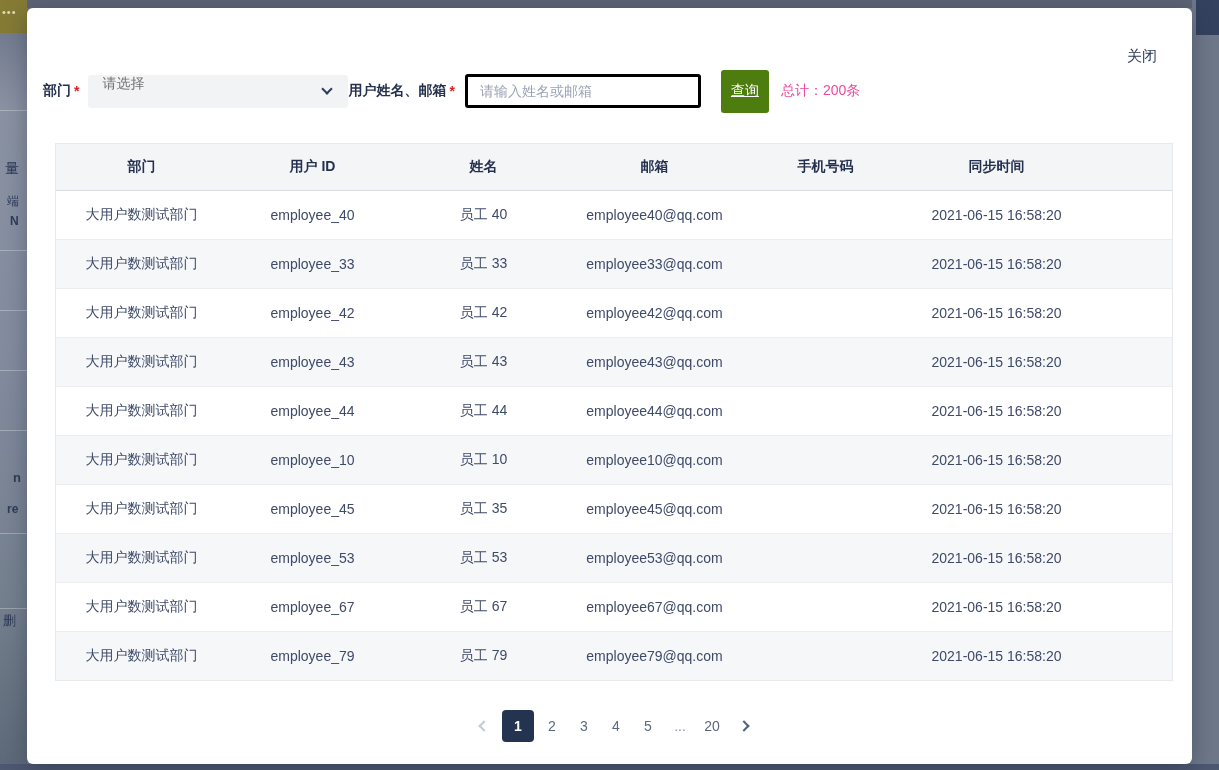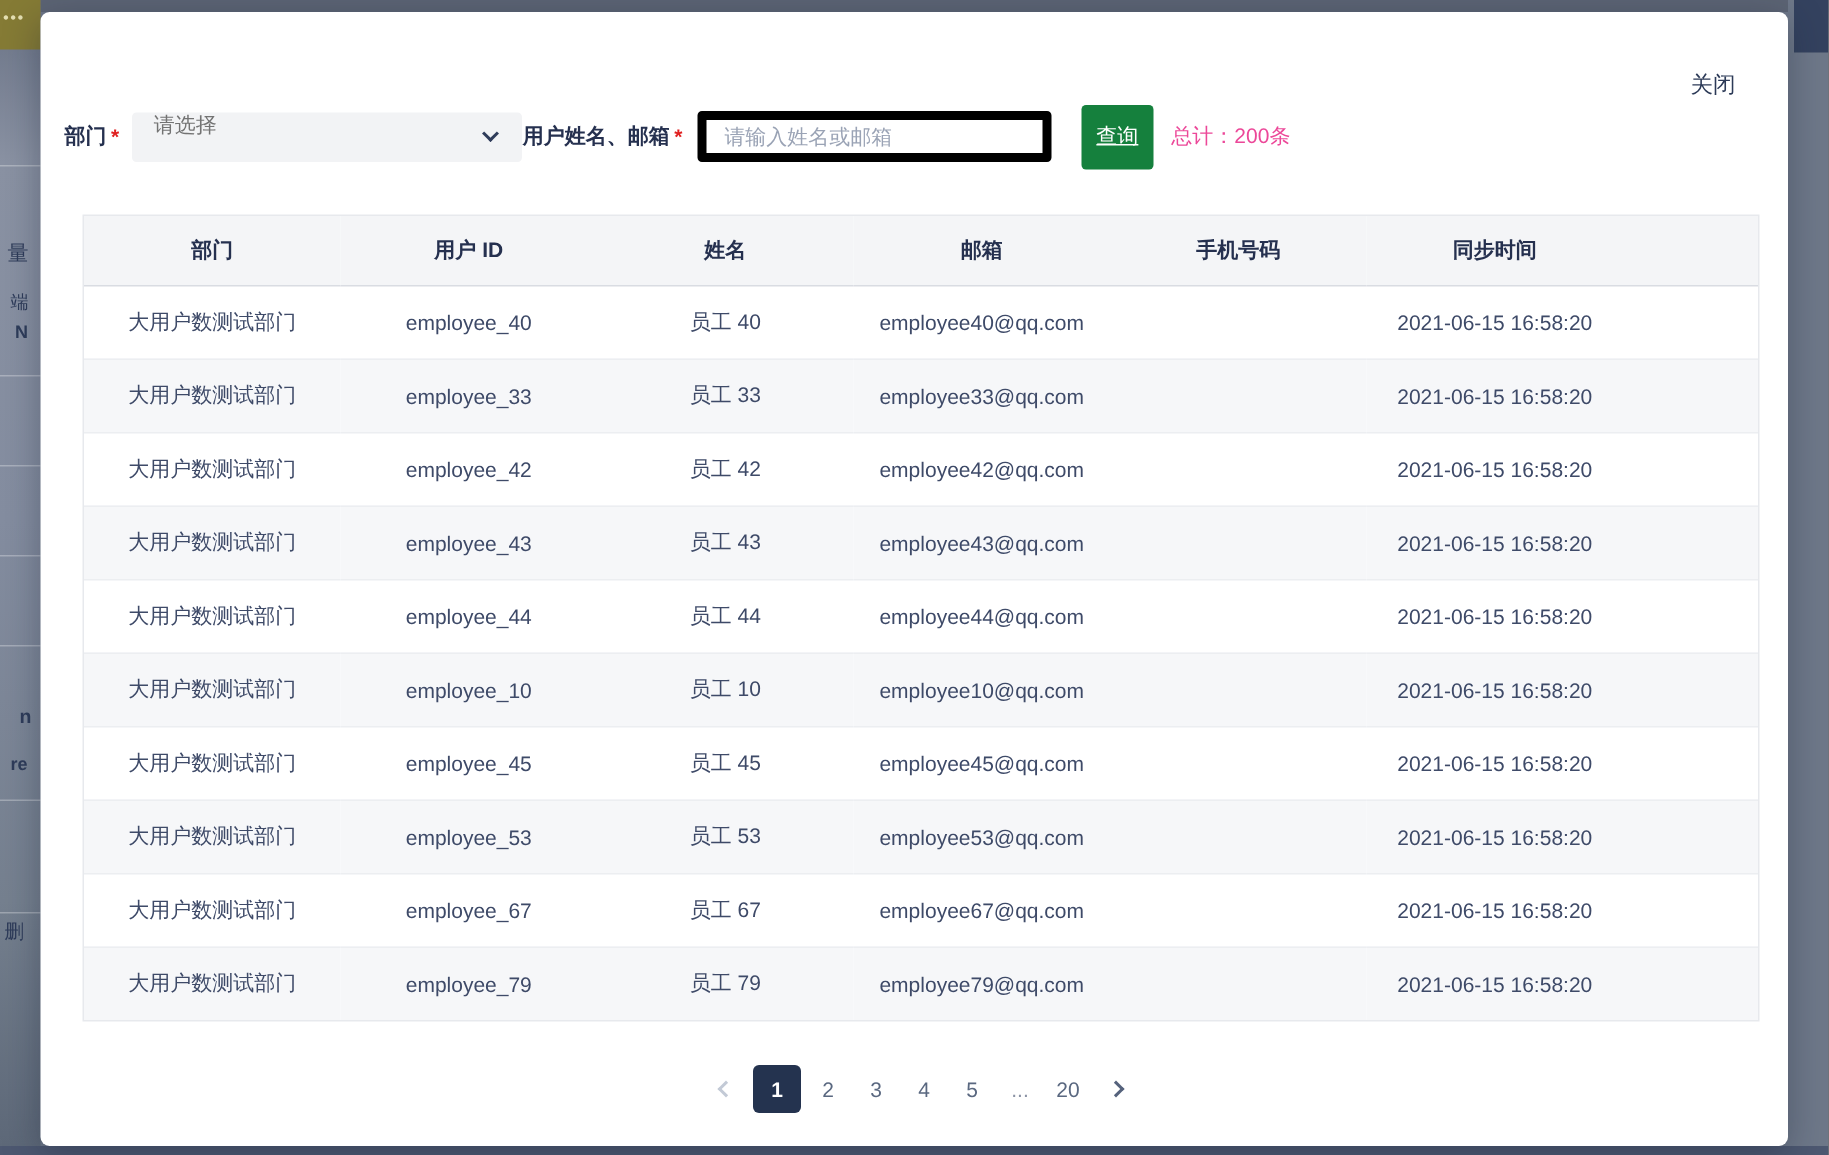--- a/index.html
+++ b/index.html
@@ -46,26 +46,26 @@
     display:flex; align-items:flex-start; padding:0 14px; font-size:14px; color:#737373;
     position:relative; cursor:pointer;
   }
   .select-caret {
     position:absolute; right:17px; top:10px; width:8px; height:8px;
     border-right:2px solid #2f3c5a; border-bottom:2px solid #2f3c5a;
     transform:rotate(45deg);
   }
   .label-user { }
   .text-input {
-    margin-left:10px; width:236px; height:34px; border:6px solid #000000; border-radius:3px;
+    margin-left:10px; width:236px; height:34px; border:3px solid #000000; border-radius:3px;
     padding:0 12px; font-size:14px; color:#3e4a68; outline:none; background:#fff;
   }
   .text-input::placeholder { color:#9aa3b5; }
   .search-btn {
-    margin-left:20px; width:48px; height:43px; background:#15803d; color:#fff;
+    margin-left:20px; width:48px; height:43px; background:#4d7c0f; color:#fff;
     border:none; border-radius:3px; font-size:14px; cursor:pointer;text-decoration:underline;
   }
   .total-text { margin-left:12px; font-size:14px; color:#ec4899; }
 
   
   .table-wrap { position:absolute; left:28px; top:135px; width:1118px; border:1px solid #e7e9ed; background:#fff; }
   table { width:100%; border-collapse:collapse; table-layout:fixed; }
   col.data-col { width:171px; }
   col.spacer-col { width:auto; }
   thead th {
@@ -206,21 +206,21 @@
               <td>employee_10</td>
               <td>员工 10</td>
               <td>employee10@qq.com</td>
               <td></td>
               <td>2021-06-15 16:58:20</td>
               <td></td>
             </tr>
             <tr>
               <td>大用户数测试部门</td>
               <td>employee_45</td>
-              <td>员工 45</td>
+              <td>员工 35</td>
               <td>employee45@qq.com</td>
               <td></td>
               <td>2021-06-15 16:58:20</td>
               <td></td>
             </tr>
             <tr>
               <td>大用户数测试部门</td>
               <td>employee_53</td>
               <td>员工 53</td>
               <td>employee53@qq.com</td>

